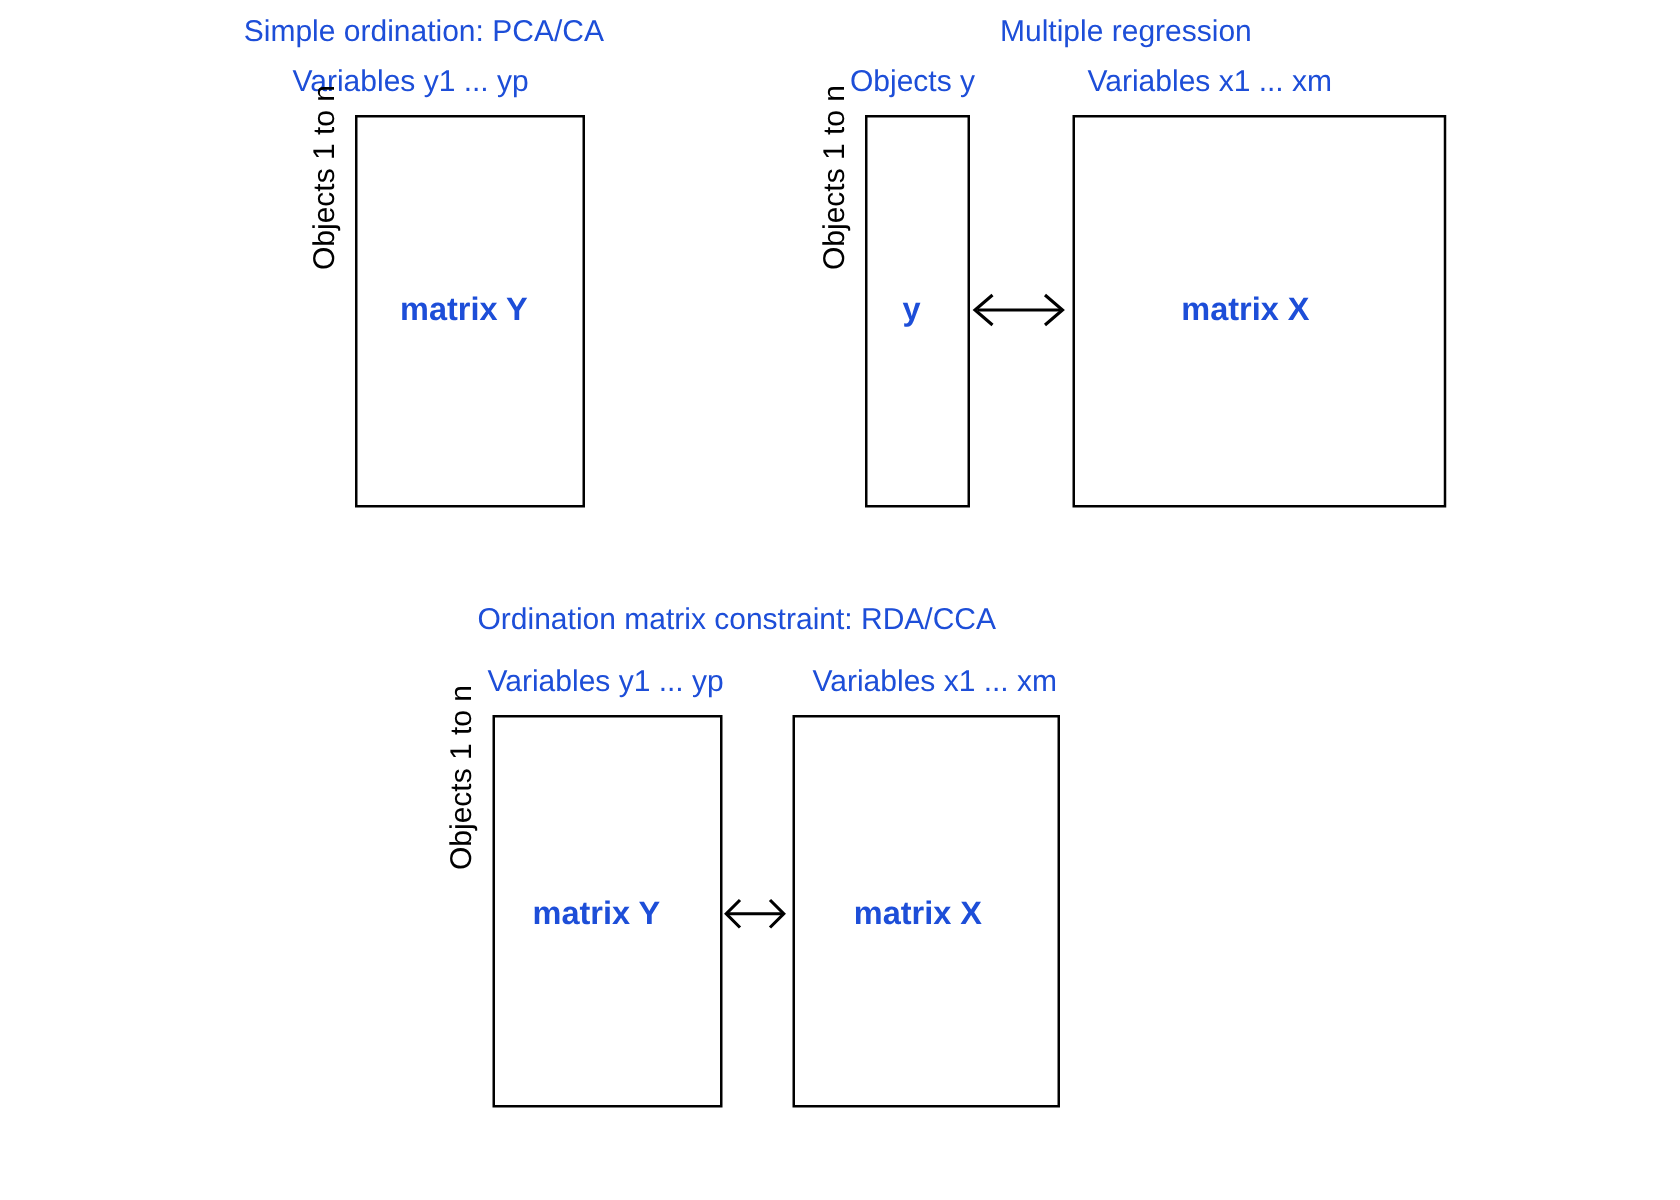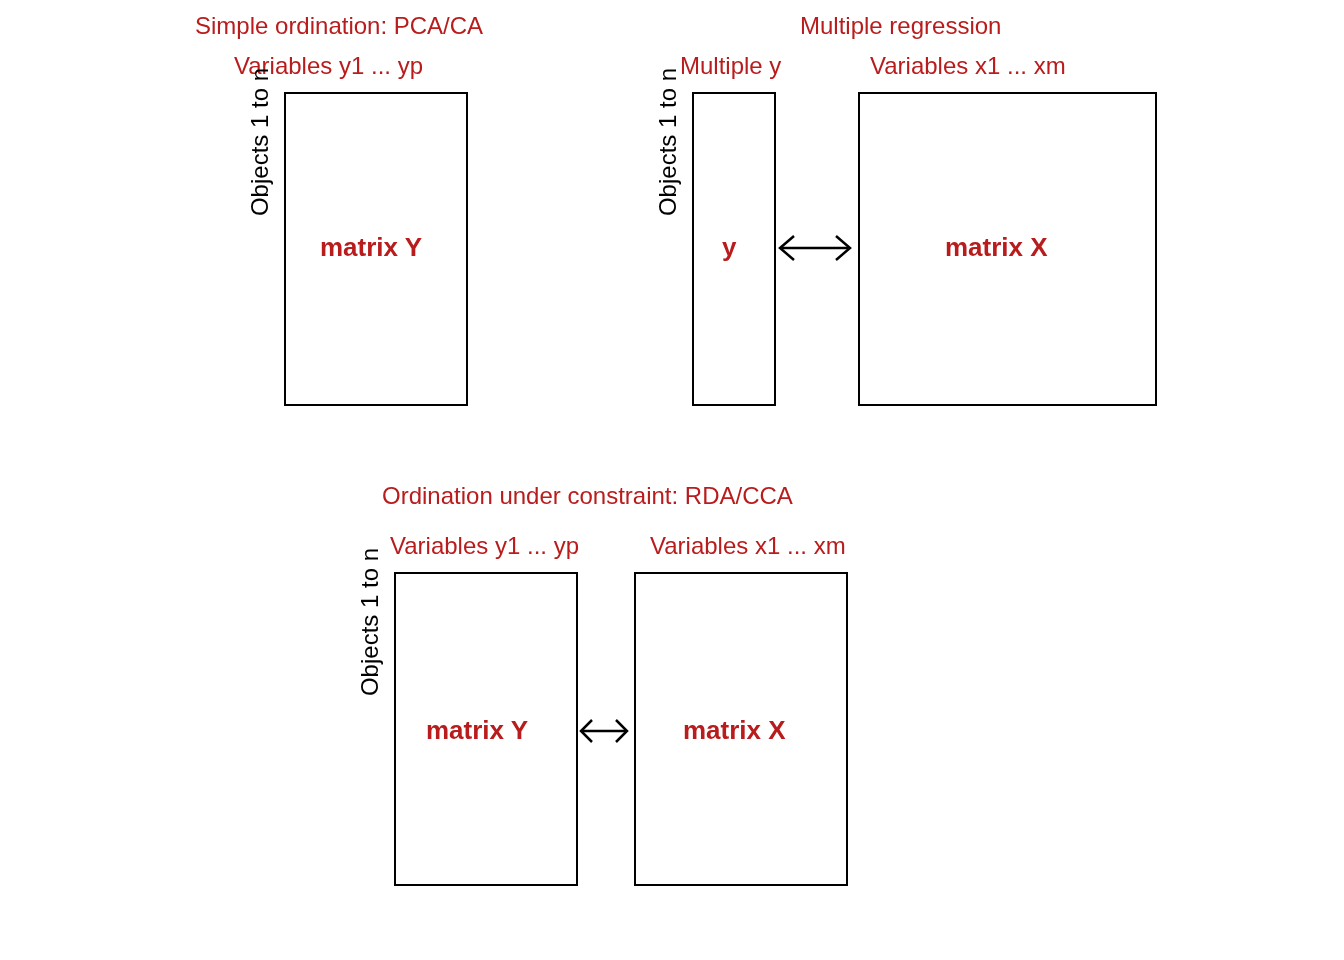--- a/index.html
+++ b/index.html
@@ -1,55 +1,55 @@
 <!DOCTYPE html>
 <html><head>
 <meta charset="utf-8">
 <style>
 html,body{margin:0;padding:0;width:1344px;height:960px;background:#fff;font-family:Arial,Helvetica,sans-serif;}
 .stage{position:relative;width:1344px;height:960px;}
-.txt{position:absolute;font-size:24px;color:#b91c1c;white-space:nowrap;}
+.txt{position:absolute;font-size:24px;color:#1d4ed8;white-space:nowrap;}
 .title{font-size:24px;}
 .bold{font-weight:bold;}
 .vlabel{position:absolute;font-size:24px;color:#000;transform:rotate(-90deg);transform-origin:center center;white-space:nowrap;text-align:center;width:240px;}
 .box{position:absolute;border:2px solid #000;background:#fff;}
 .arrow{position:absolute;display:flex;align-items:center;justify-content:center;}
 .arrow svg{overflow:visible;}
 </style>
 </head>
 <body>
 
 <div class="stage">
 
   <div class="txt title" style="left:195px;top:12px;">Simple ordination: PCA/CA</div>
   <div class="txt" style="left:234px;top:52px;">Variables y1 ... yp</div>
   <div class="vlabel" style="left:140px;top:128px;">Objects 1 to n</div>
   <div class="box" style="left:284px;top:92px;width:180px;height:310px;"></div>
   <div class="txt bold" style="left:320px;top:232px;font-size:26px;">matrix Y</div>
 
   <div class="txt title" style="left:800px;top:12px;text-align:right;">Multiple regression</div>
-  <div class="txt" style="left:680px;top:52px;">Multiple y</div>
+  <div class="txt" style="left:680px;top:52px;">Objects y</div>
   <div class="txt" style="left:870px;top:52px;">Variables x1 ... xm</div>
   <div class="vlabel" style="left:548px;top:128px;">Objects 1 to n</div>
 
   <div class="box" style="left:692px;top:92px;width:80px;height:310px;"></div>
   <div class="txt bold" style="left:722px;top:232px;font-size:26px;">y</div>
 
   <div class="arrow" style="left:774px;top:232px;width:82px;height:32px;">
     <svg width="82" height="32">
       <line x1="8" y1="16" x2="74" y2="16" stroke="#000" stroke-width="2.5"></line>
       <polyline points="20,4 6,16 20,28" fill="none" stroke="#000" stroke-width="2.5"></polyline>
       <polyline points="62,4 76,16 62,28" fill="none" stroke="#000" stroke-width="2.5"></polyline>
     </svg>
   </div>
 
   <div class="box" style="left:858px;top:92px;width:295px;height:310px;"></div>
   <div class="txt bold" style="left:945px;top:232px;font-size:26px;">matrix X</div>
 
-  <div class="txt title" style="left:382px;top:482px;">Ordination under constraint: RDA/CCA</div>
+  <div class="txt title" style="left:382px;top:482px;">Ordination matrix constraint: RDA/CCA</div>
   <div class="txt" style="left:390px;top:532px;">Variables y1 ... yp</div>
   <div class="txt" style="left:650px;top:532px;">Variables x1 ... xm</div>
   <div class="vlabel" style="left:250px;top:608px;">Objects 1 to n</div>
 
   <div class="box" style="left:394px;top:572px;width:180px;height:310px;"></div>
   <div class="txt bold" style="left:426px;top:715px;font-size:26px;">matrix Y</div>
 
   <div class="arrow" style="left:576px;top:715px;width:56px;height:32px;">
     <svg width="56" height="32">
       <line x1="6" y1="16" x2="50" y2="16" stroke="#000" stroke-width="2.5"></line>

